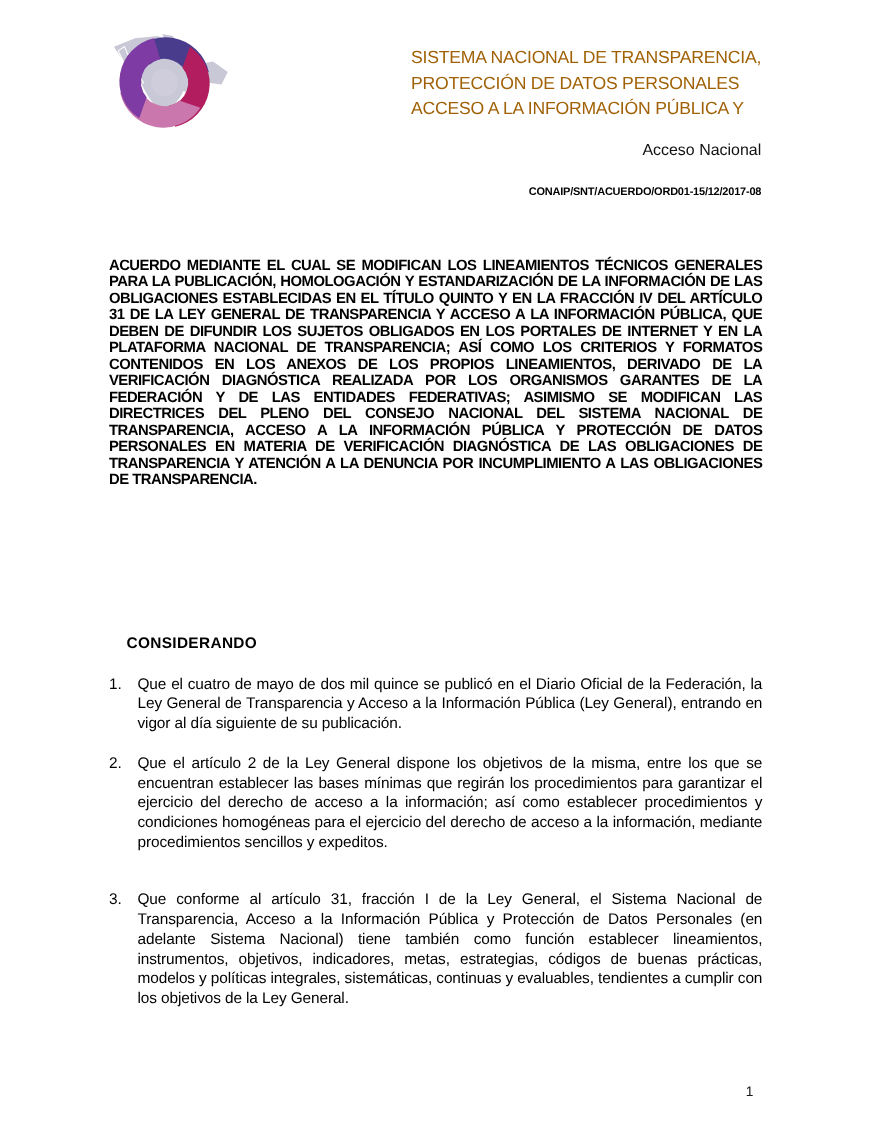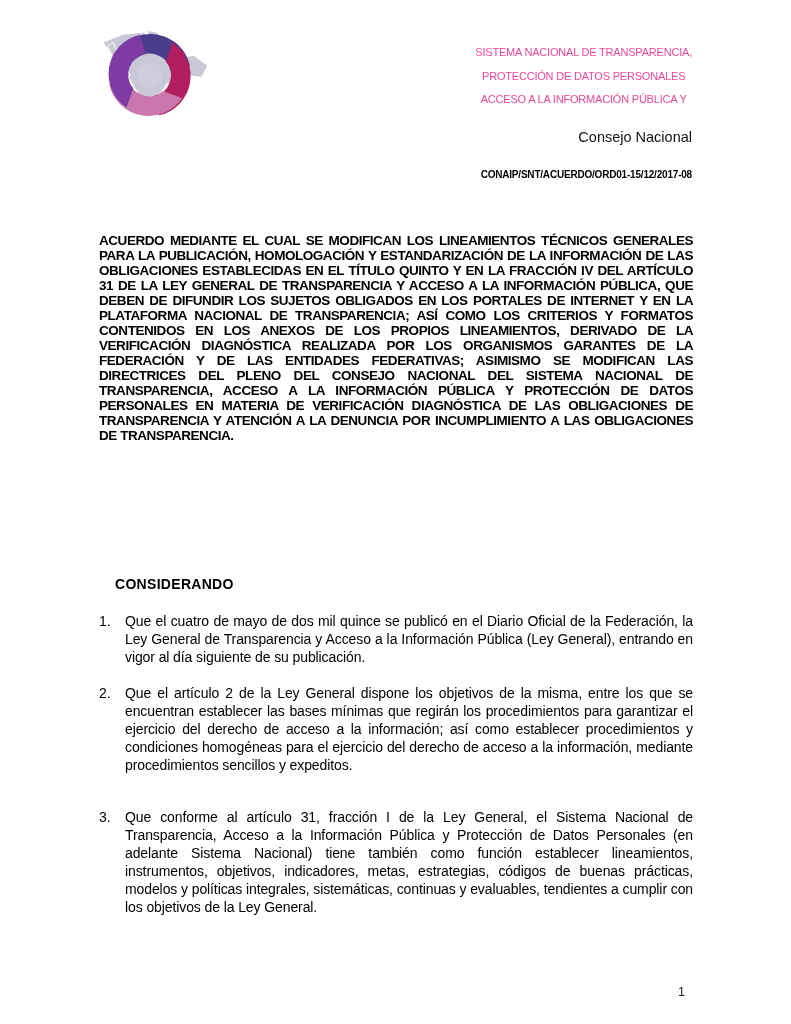--- a/index.html
+++ b/index.html
@@ -46,25 +46,25 @@
     color: #a0538f;
     letter-spacing: 0.2px;
   }
   .logo-sub.first { margin-top: 3px; }
 
   
   .org-block {
     position: absolute;
     top: 41px;
     right: 99px;
-    text-align: center;
-    font-size: 11px;
+    text-align: left;
+    font-size: 16px;
     line-height: 23.5px;
     letter-spacing: -0.2px;
-    color: #ec4899;
+    color: #a16207;
   }
   .council {
     position: absolute;
     top: 128px;
     right: 99px;
     text-align: right;
     font-size: 14.5px;
     line-height: 18px;
     color: #111111;
   }
@@ -150,21 +150,21 @@
     </g>
   </svg>
 
 
   <div class="org-block">
     <div>SISTEMA NACIONAL DE TRANSPARENCIA,</div>
     <div>PROTECCIÓN DE DATOS PERSONALES</div>
     <div>ACCESO A LA INFORMACIÓN PÚBLICA Y</div>
   </div>
 
-  <div class="council">Consejo Nacional</div>
+  <div class="council">Acceso Nacional</div>
 
   <div class="doc-code">CONAIP/SNT/ACUERDO/ORD01-15/12/2017-08</div>
 
   <p class="acuerdo">ACUERDO MEDIANTE EL CUAL SE MODIFICAN LOS LINEAMIENTOS TÉCNICOS GENERALES PARA LA PUBLICACIÓN, HOMOLOGACIÓN Y ESTANDARIZACIÓN DE LA INFORMACIÓN DE LAS OBLIGACIONES ESTABLECIDAS EN EL TÍTULO QUINTO Y EN LA FRACCIÓN IV DEL ARTÍCULO 31 DE LA LEY GENERAL DE TRANSPARENCIA Y ACCESO A LA INFORMACIÓN PÚBLICA, QUE DEBEN DE DIFUNDIR LOS SUJETOS OBLIGADOS EN LOS PORTALES DE INTERNET Y EN LA PLATAFORMA NACIONAL DE TRANSPARENCIA; ASÍ COMO LOS CRITERIOS Y FORMATOS CONTENIDOS EN LOS ANEXOS DE LOS PROPIOS LINEAMIENTOS, DERIVADO DE LA VERIFICACIÓN DIAGNÓSTICA REALIZADA POR LOS ORGANISMOS GARANTES DE LA FEDERACIÓN Y DE LAS ENTIDADES FEDERATIVAS; ASIMISMO SE MODIFICAN LAS DIRECTRICES DEL PLENO DEL CONSEJO NACIONAL DEL SISTEMA NACIONAL DE TRANSPARENCIA, ACCESO A LA INFORMACIÓN PÚBLICA Y PROTECCIÓN DE DATOS PERSONALES EN MATERIA DE VERIFICACIÓN DIAGNÓSTICA DE LAS OBLIGACIONES DE TRANSPARENCIA Y ATENCIÓN A LA DENUNCIA POR INCUMPLIMIENTO A LAS OBLIGACIONES DE TRANSPARENCIA.</p>
 
   <h2 class="considerando">CONSIDERANDO</h2>
 
   <div class="item item-1">
     <span class="num">1.</span>
     <span>Que el cuatro de mayo de dos mil quince se publicó en el Diario Oficial de la Federación, la Ley General de Transparencia y Acceso a la Información Pública (Ley General), entrando en vigor al día siguiente de su publicación.</span>

